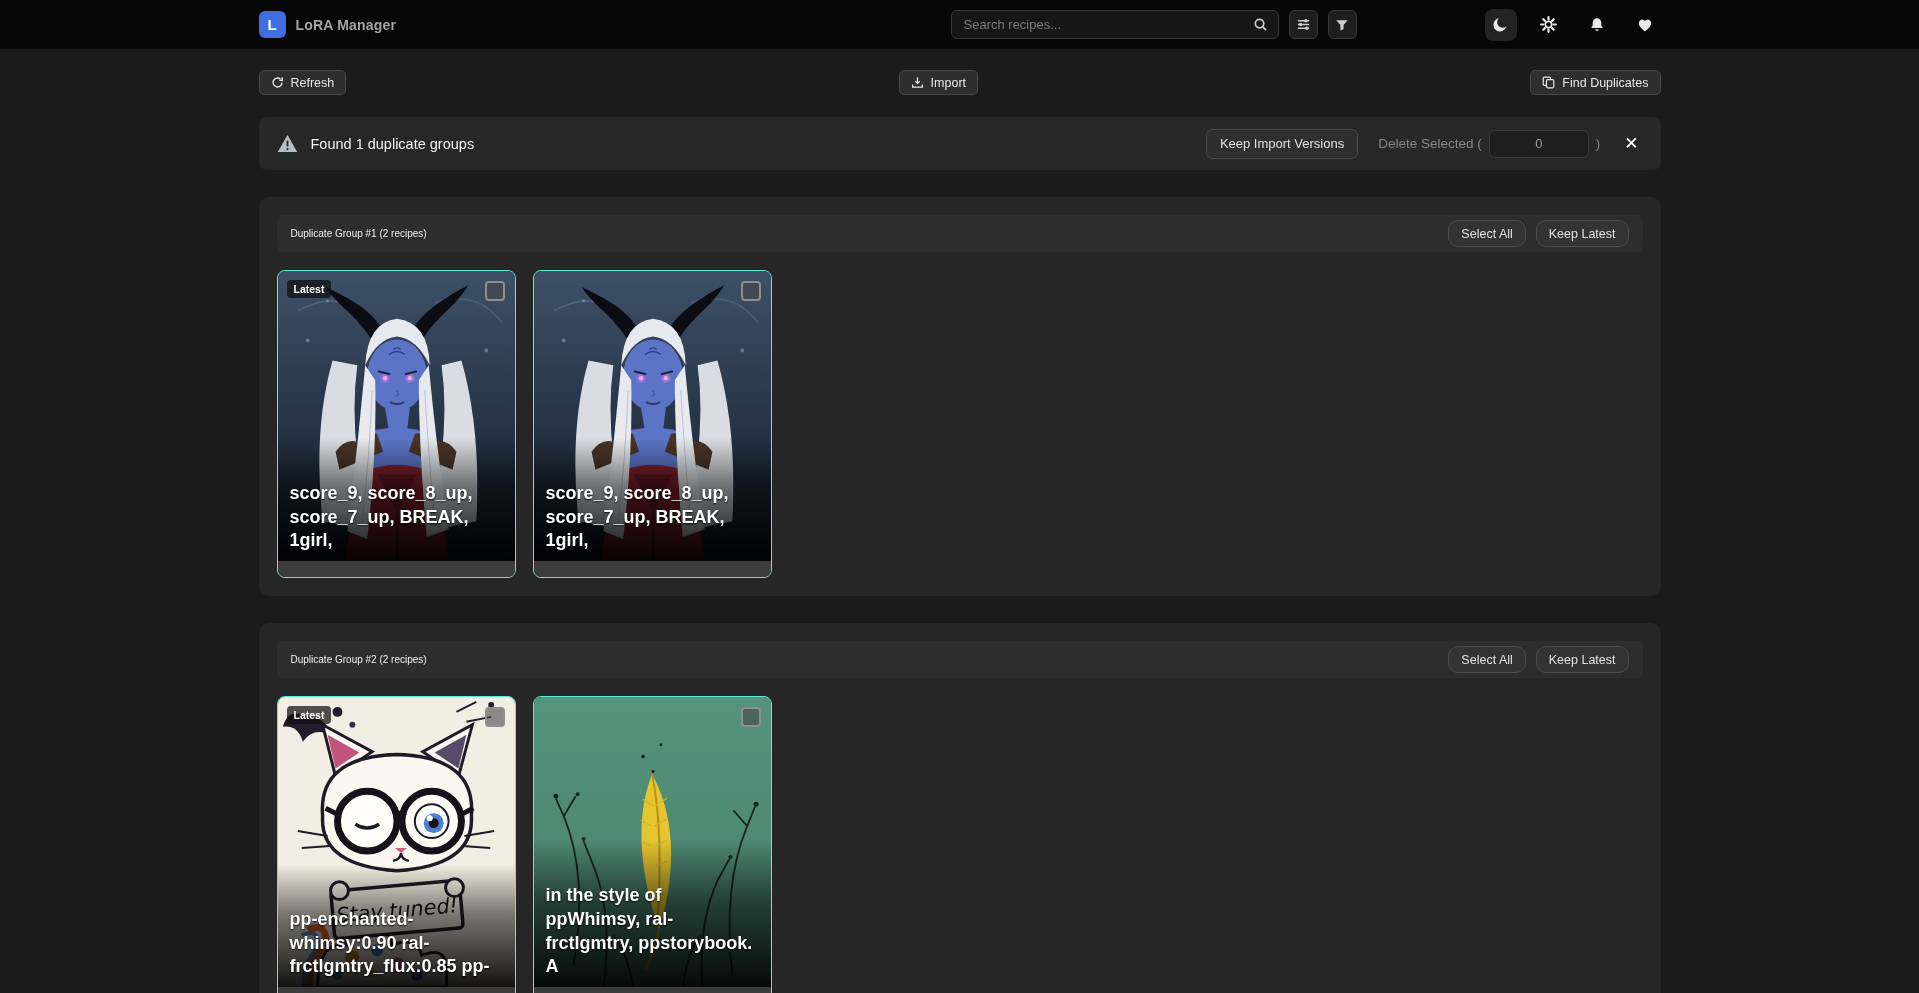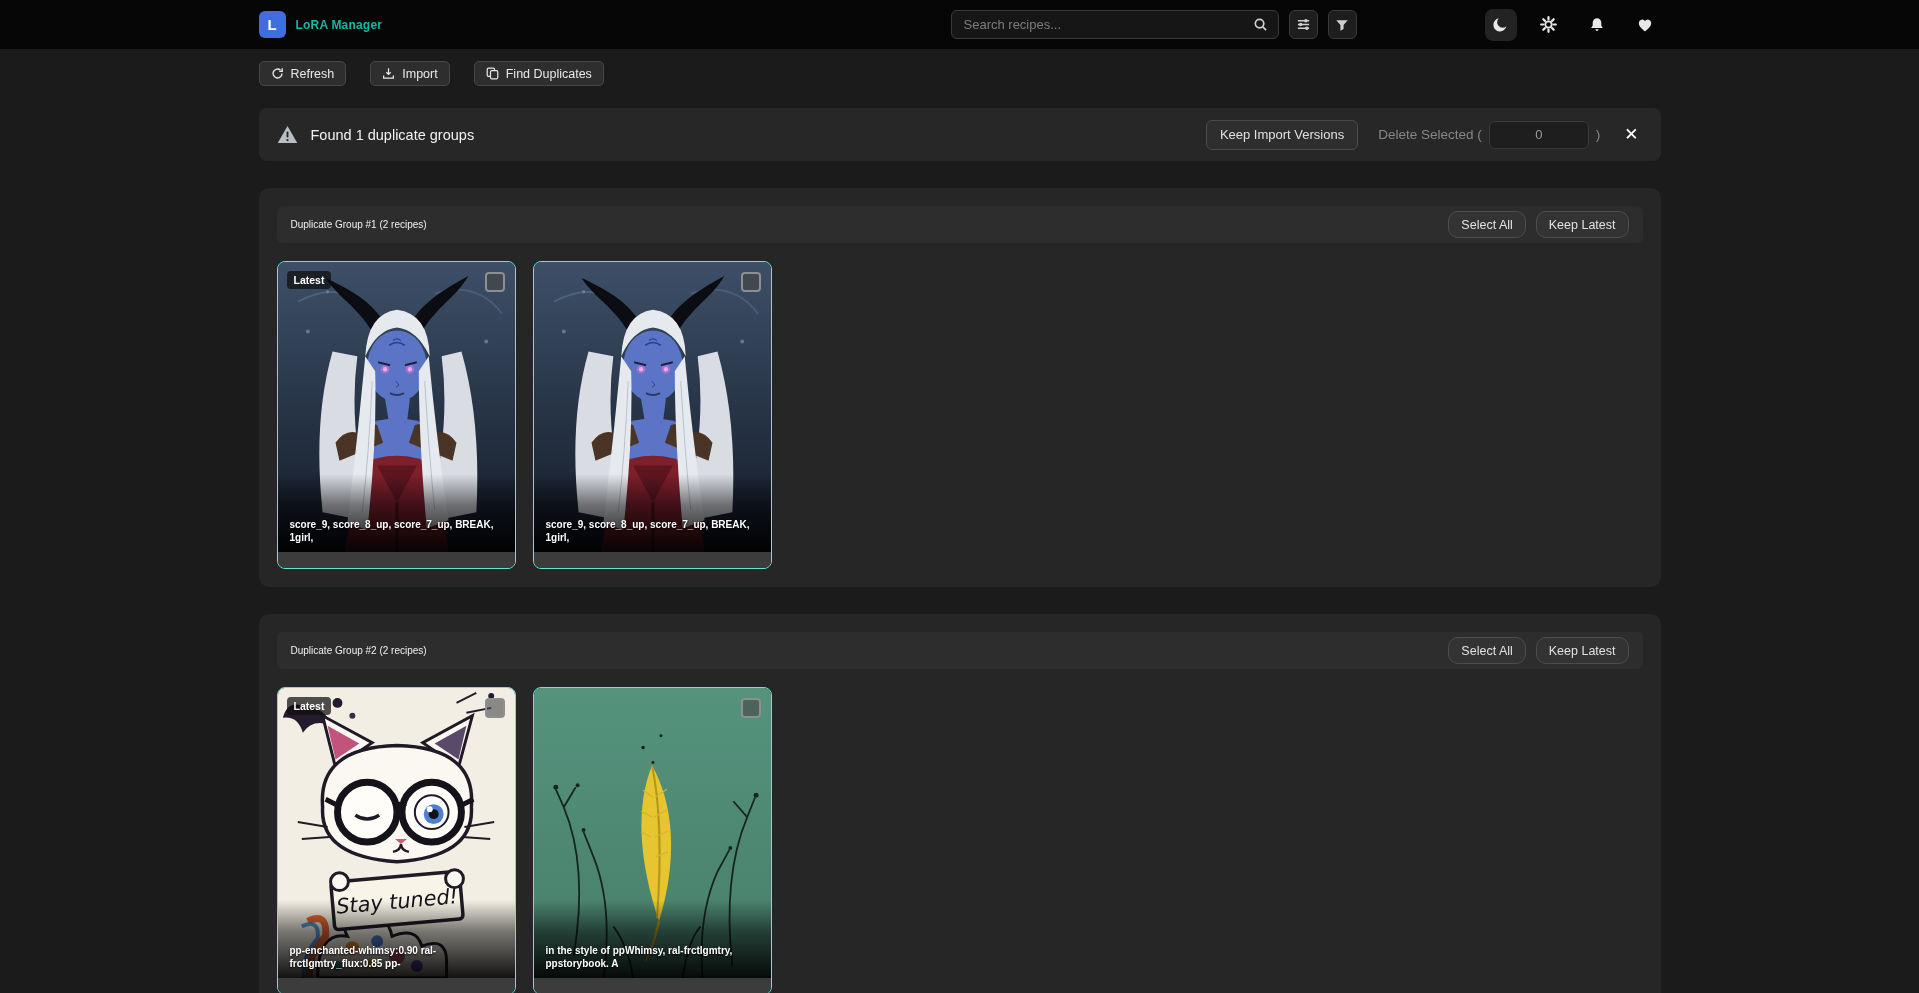--- a/index.html
+++ b/index.html
@@ -9,21 +9,21 @@
     background:#1b1b1b;
     font-family:"Liberation Sans", sans-serif;
     color:#e8e8e8;
   }
   
   .navbar { height:49px; background:#060606; display:flex; align-items:center; }
   .nav-inner { width:1402px; margin:0 auto; display:flex; align-items:center; }
   .brand { display:flex; align-items:center; gap:10px; cursor:pointer; }
   .logo { width:27px; height:27px; background:#3e6ee0; border-radius:6px; color:#fff;
           font-weight:bold; display:flex; align-items:center; justify-content:center; font-size:15px; }
-  .brand-title { font-size:12px; font-weight:bold; color:#14b8a6; letter-spacing:.2px; }
+  .brand-title { font-size:14px; font-weight:bold; color:#a3a3a3; letter-spacing:.2px; }
   .nav-tabs { display:flex; gap:18px; margin-left:112px; align-items:center; }
   .nav-tab { display:flex; align-items:center; gap:7px; height:28px; padding:0 11px;
              border-radius:6px; font-size:13.5px; color:#e3e3e3; cursor:pointer; white-space:nowrap; }
   .nav-tab svg { flex:0 0 auto; }
   .nav-tab.active { background:#1e88e5; color:#fff; }
   .search-wrap { margin-left:auto; display:flex; align-items:flex-start; gap:10px; }
   .search-box { position:relative; width:328px; height:29px; }
   .search-box input { width:100%; height:100%; background:#161616; border:1px solid #3a3a3a;
        border-radius:6px; color:#cfcfcf; padding:0 38px 0 12px; font-size:13px;
        font-family:"Liberation Sans", sans-serif; outline:none; }
@@ -32,21 +32,21 @@
        align-items:center; justify-content:center; background:transparent; border:none;
        color:#cfcfcf; cursor:pointer; }
   .sq-btn { width:29px; height:29px; background:#1e1e1e; border:1px solid #3a3a3a; border-radius:6px;
        display:flex; align-items:center; justify-content:center; color:#cfcfcf; cursor:pointer; }
   .nav-icons { margin-left:128px; display:flex; align-items:center; gap:16px; }
   .nav-icon-btn { width:32px; height:32px; border-radius:8px; display:flex; align-items:center;
        justify-content:center; color:#e8e8e8; cursor:pointer; background:transparent; border:none; }
   .nav-icon-btn.theme { background:#232323; }
   
   .container { width:1402px; margin:0 auto; }
-  .toolbar { margin-top:12px; display:flex; gap:24px; }
+  .toolbar { margin-top:21px; display:flex; gap:12px;justify-content:space-between; }
   .tb-btn { display:flex; align-items:center; gap:7px; height:25px; padding:0 11px;
        background:#2e2e2e; border:1px solid #474747; border-radius:5px; font-size:12.5px;
        color:#e8e8e8; cursor:pointer; font-family:inherit; }
   
   .alert { margin-top:22px; height:53px; background:#272727; border-radius:8px; display:flex;
        align-items:center; padding:0 18px; }
   .alert-msg { font-size:14.5px; color:#f2f2f2; margin-left:13px; }
   .alert-right { margin-left:auto; display:flex; align-items:center; gap:20px; }
   .alert-btn { height:30px; padding:0 13px; background:#2e2e2e; border:1px solid #4a4a4a;
        border-radius:6px; font-size:13px; color:#e0e0e0; display:flex; align-items:center;
@@ -71,21 +71,21 @@
        background:#3a3a3a; border:1px solid #5eead4; cursor:pointer; }
   .thumb { position:absolute; top:0; left:0; right:0; bottom:16px; }
   .thumb svg { width:100%; height:100%; display:block; }
   .card-footer { position:absolute; bottom:0; left:0; right:0; height:16px; background:#3c3c3c; }
   .badge { position:absolute; top:9px; left:9px; background:rgba(15,15,15,.72); color:#fff;
        font-size:10.5px; font-weight:bold; padding:3px 7px; border-radius:4px; }
   .checkbox { position:absolute; top:10px; right:10px; width:20px; height:20px;
        border:2px solid #8f8f8f; border-radius:4px; background:rgba(70,70,70,.6); }
   .caption { position:absolute; left:0; right:0; bottom:16px; padding:44px 12px 8px;
        background:linear-gradient(180deg, rgba(0,0,0,0) 0%, rgba(0,0,0,.5) 40%, rgba(0,0,0,.92) 100%);
-       color:#fff; font-size:10px; font-weight:bold; line-height:1.32;
+       color:#fff; font-size:18px; font-weight:bold; line-height:1.32;
        text-shadow:0 1px 2px rgba(0,0,0,.9); word-wrap:break-word; }
 </style>
 </head>
 <body>
 
 <nav class="navbar">
   <div class="nav-inner">
     <div class="brand">
       <div class="logo">L</div>
       <div class="brand-title">LoRA Manager</div>

